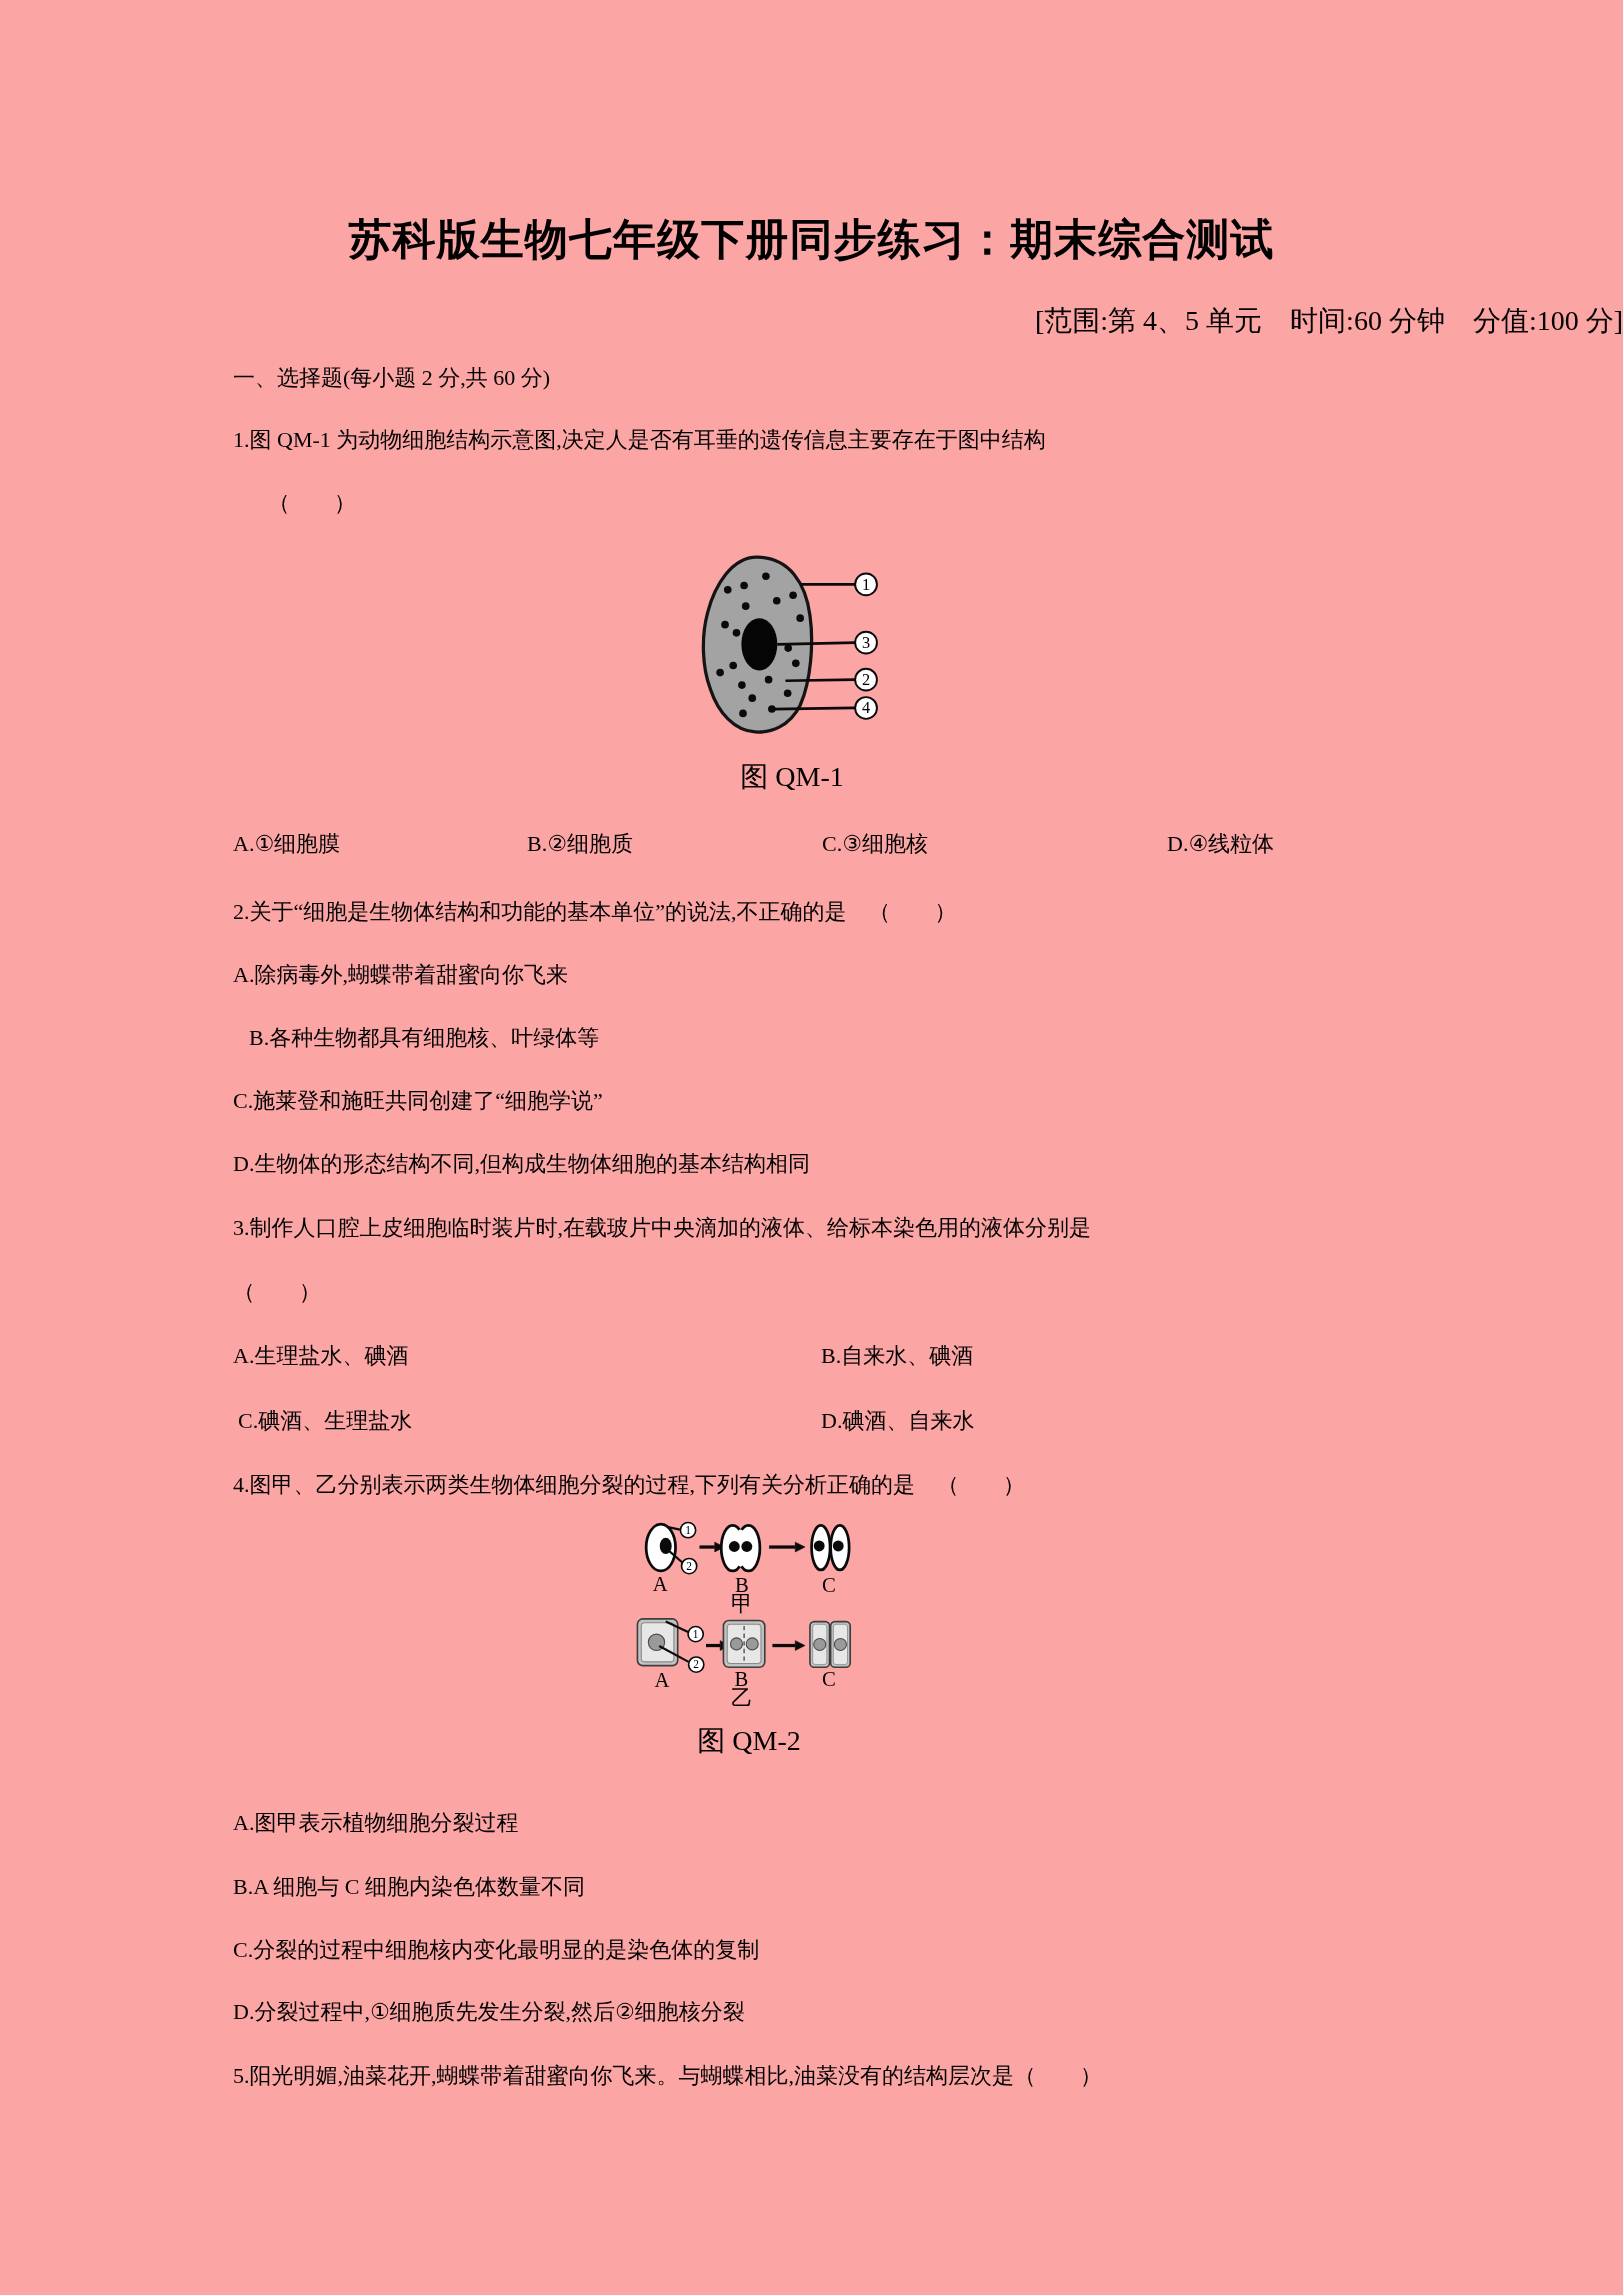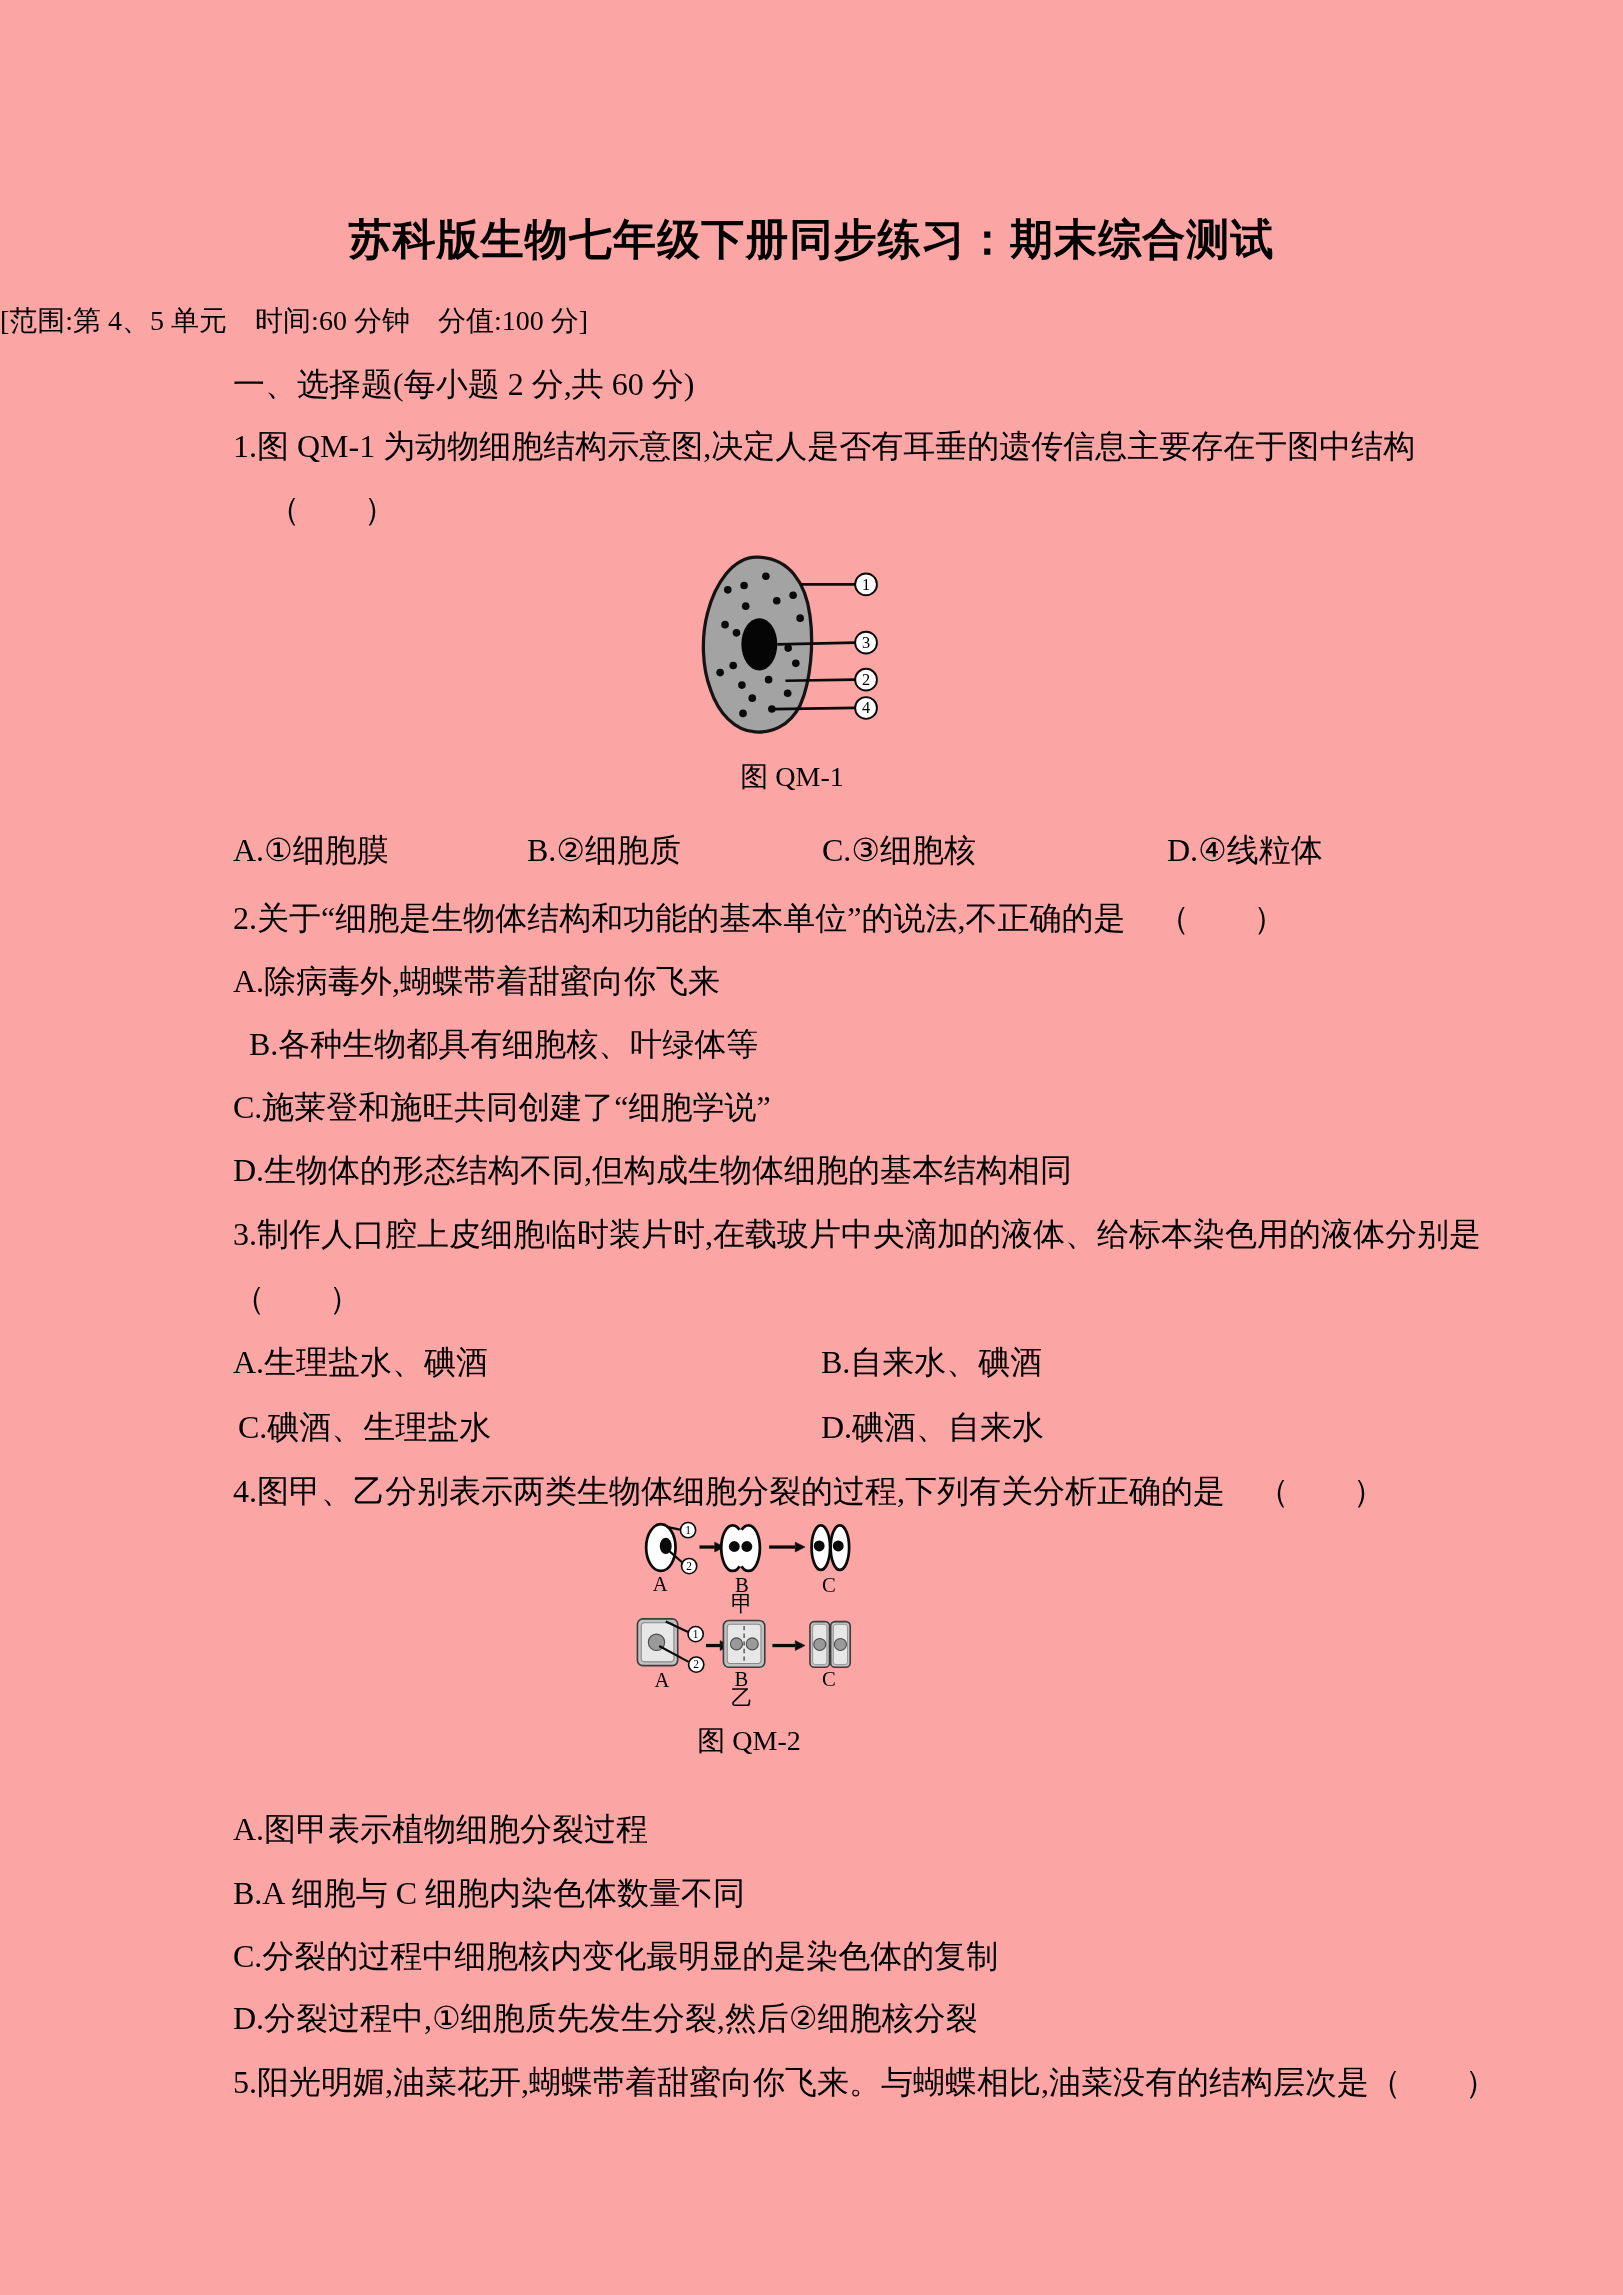--- a/index.html
+++ b/index.html
@@ -12,22 +12,22 @@
     font-family:"Liberation Serif","DejaVu Serif","DejaVu Sans",serif;
   }
   .abs{position:absolute;white-space:nowrap;line-height:1.25;}
   .doc-title{
     left:0;top:213px;width:100%;
     text-align:center;
     font-size:43px;font-weight:bold;
     font-family:"Liberation Sans","DejaVu Sans",sans-serif;
     letter-spacing:1.1px;
   }
-  .doc-subtitle{left:0;top:303px;width:100%;text-align:left;font-size:28px;}
-  .body-line{font-size:32px;text-align:center;}
+  .doc-subtitle{left:0;top:303px;width:100%;text-align:right;font-size:28px;}
+  .body-line{font-size:22px;text-align:center;}
   .fig-caption{font-size:28px;text-align:center;}
   svg text{font-family:"Liberation Serif","DejaVu Serif",serif;}
 </style>
 </head>
 <body>
 
 <div class="page">
 
   <div class="abs doc-title">苏科版生物七年级下册同步练习：期末综合测试</div>
   <div class="abs doc-subtitle">[范围:第 4、5 单元　时间:60 分钟　分值:100 分]</div>

